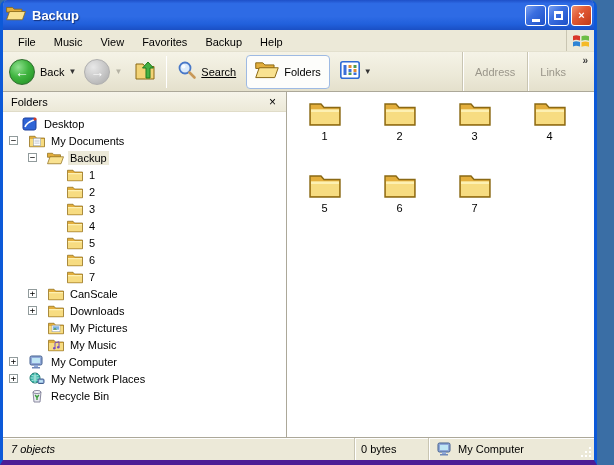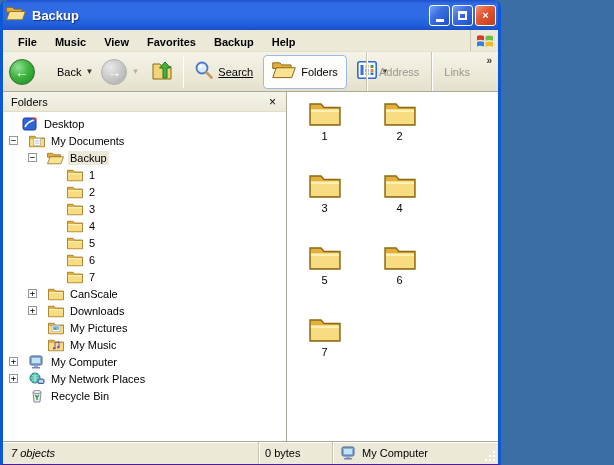--- a/index.html
+++ b/index.html
@@ -1,51 +1,51 @@
 <!DOCTYPE html>
 <html><head>
 <meta charset="utf-8">
 <style>
   html,body{margin:0;padding:0;background:#3a6ea5;}
   *{box-sizing:border-box;font-family:"Liberation Sans","DejaVu Sans",sans-serif;}
   .window{
-    position:relative;width:501px;height:465px;
+    position:relative;width:597px;height:465px;
     background:#a3a3a3;
-    border-left:3px solid #0C59D8;border-right:3px solid #0C59D8;border-bottom:1px solid #4c1d95;
+    border-left:3px solid #0C59D8;border-right:3px solid #0C59D8;border-bottom:5px solid #4c1d95;
     border-radius:7px 7px 0 0;overflow:hidden;
     display:flex;flex-direction:column;
   }
   
   .titlebar{
     height:30px;flex:0 0 30px;display:flex;align-items:center;padding:0 5px 0 6px;
     background:linear-gradient(180deg,#1E50C8 0%,#2E6BE5 12%,#2E6BE5 55%,#2160DC 80%,#1A4FC4 100%);
     border-radius:5px 5px 0 0;margin:-0px -3px 0 -3px;
   }
   .title-text{color:#fff;font-weight:bold;font-size:13px;margin-left:6px;text-shadow:1px 1px 1px rgba(0,0,30,.5);flex:1;}
   .tb-btn{width:21px;height:21px;border-radius:3px;margin-left:2px;display:flex;align-items:center;justify-content:center;
     border:1px solid #fff;color:#fff;font-size:11px;font-weight:bold;line-height:1;}
   .tb-btn.blue{background:linear-gradient(135deg,#7AA0F0 0%,#3B6FE0 40%,#1D50C8 100%);}
   .tb-btn.red{background:linear-gradient(135deg,#F0926F 0%,#E25A35 40%,#C23A18 100%);}
   .glyph-min{width:8px;height:3px;background:#fff;align-self:flex-end;margin:0 0 3px 0;}
   .glyph-max{width:9px;height:9px;border:2px solid #fff;border-top-width:3px;}
   
   .menubar{height:22px;flex:0 0 22px;background:#ECE9D8;display:flex;align-items:center;padding-left:6px;border-bottom:1px solid #E3E0CE;}
-  .menu-item{font-size:11px;color:#000;padding:3px 9px;font-weight:bold;}
+  .menu-item{font-size:11px;color:#000;padding:3px 9px;}
   .menubar .spacer{flex:1;}
   .winlogo{width:28px;height:21px;border-left:1px solid #C9C5B2;display:flex;align-items:center;justify-content:center;}
   
   .toolbar{height:40px;flex:0 0 40px;background:linear-gradient(180deg,#F5F3E7 0%,#ECE9D8 60%,#E4E0CC 100%);
     display:flex;align-items:center;padding:0 4px;border-bottom:1px solid #ACA899;position:relative;}
   .tool-sep{width:1px;height:32px;background:#C9C5B2;border-right:1px solid #fff;margin:0 4px;}
   .back-group{display:flex;align-items:center;margin-left:2px;}
   .nav-circle{width:26px;height:26px;border-radius:50%;display:flex;align-items:center;justify-content:center;}
   .nav-circle.green{background:radial-gradient(circle at 35% 30%,#8FE08F 0%,#3FB43F 45%,#1E8A1E 100%);border:1px solid #2E6E2E;}
   .nav-circle.gray{background:radial-gradient(circle at 35% 30%,#E8E8E8 0%,#C2C2C2 60%,#A8A8A8 100%);border:1px solid #AFAFAF;}
   .nav-arrow{color:#fff;font-size:14px;font-weight:bold;line-height:1;}
-  .back-label{font-size:11px;margin:0 4px 0 22px;}
+  .back-label{font-size:11px;margin:0 4px 0 5px;}
   .dd-arrow{font-size:8px;color:#333;margin:0 6px 0 0;}
   .dd-arrow.dis{color:#B5B2A4;}
   .toolbtn{display:flex;align-items:center;padding:2px 4px;margin:0 2px;text-decoration:underline;}
   .toolbtn span.lbl{font-size:11px;margin-left:4px;}
   .folders-btn{background:#FDFDFB;border:1px solid #9EBAE3;border-radius:4px;height:34px;padding:0 8px;display:flex;align-items:center;margin:0 4px;}
   .views-btn{display:flex;align-items:center;margin-left:6px;}
   .addr-zone{position:absolute;right:16px;top:0;height:100%;display:flex;align-items:stretch;}
   .addr-cell{display:flex;align-items:center;padding:0 12px;border-left:1px solid #C9C5B2;box-shadow:inset 1px 0 0 #fff;color:#9a968a;font-size:11px;}
   .chevron{position:absolute;right:6px;top:3px;font-size:10px;font-weight:bold;color:#3a3a3a;}
   

